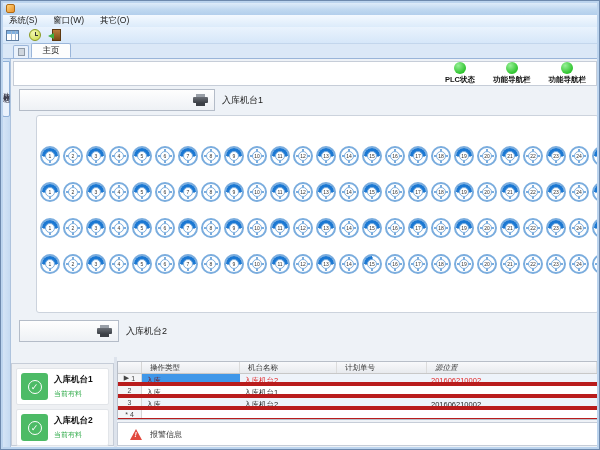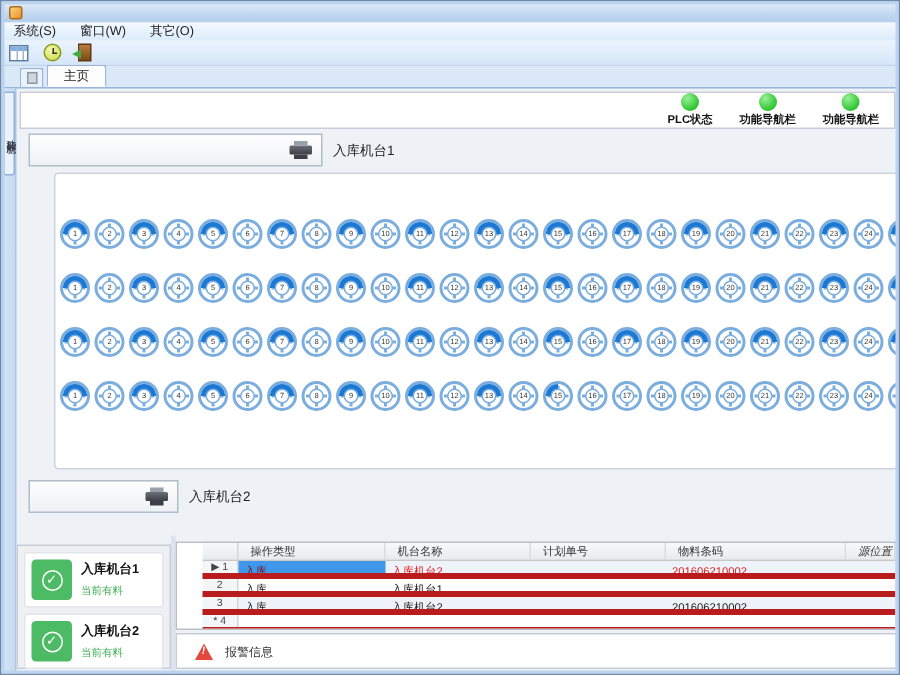--- a/index.html
+++ b/index.html
@@ -100,21 +100,21 @@
   .card .sq { width:27px; height:27px; border-radius:3px; background:#4dbb66;
     display:flex; align-items:center; justify-content:center; flex:0 0 27px; }
   .card .sq s { width:14px; height:14px; border:1.5px solid #fff; border-radius:50%; text-decoration:none;
     color:#fff; font-size:9px; display:flex; align-items:center; justify-content:center; }
   .card .txt b { display:block; font-size:8.5px; color:#111; }
   .card .txt em { display:block; font-style:normal; font-size:7px; color:#3cb054; margin-top:3px; }
 
   
   .splitter { position:absolute; left:113px; top:356px; bottom:0; width:3px; background:#dde3ec; }
   .task-table { position:absolute; left:116px; top:360px; right:1px; height:59px; background:#fff;
-    border:1px solid #b8bec8; overflow:hidden; font-size:7.5px;padding-left:17px; }
+    border:1px solid #b8bec8; overflow:hidden; font-size:7.5px; }
   .t-head { display:flex; height:12px; background:linear-gradient(#f8f9fb,#e8eaee);
     border-bottom:1px solid #c8c8c8; color:#333; }
   .t-head .gc { width:24px; border-right:1px solid #d5d5d5; }
   .t-head .c { border-right:1px solid #dcdcdc; padding:1px 0 0 8px; white-space:nowrap; overflow:hidden; }
   .t-row { display:flex; height:12px; border-bottom:4px solid #b91c1c; color:#222; }
   .t-row:nth-child(odd) { background:#eef3fa; }
   .t-row .gc { width:24px; border-right:1px solid #d5d5d5; background:#f4f5f7; color:#444;
     display:flex; align-items:center; justify-content:center; gap:2px; font-size:7px; }
   .t-row .c { padding:1.5px 0 0 4px; white-space:nowrap; overflow:hidden; }
   .c.w0{width:98px;} .c.w1{width:97px;} .c.w2{width:90px;} .c.w3{width:120px;} .c.w4{flex:1;font-style:italic;}
@@ -771,21 +771,20 @@
 </div>
 
 <div class="splitter"></div>
 
 <div class="task-table">
   <div class="t-head">
       <div class="gc"></div>
       <div class="c w0">操作类型</div>
       <div class="c w1">机台名称</div>
       <div class="c w2">计划单号</div>
-      <div class="c w3">物料条码</div>
       <div class="c w4">源位置</div>
     </div>
   <div class="t-body">
       <div class="t-row red">
         <div class="gc">
           <span>▶</span>
           <span>1</span>
         </div>
         <div class="c w0 sel">入库</div>
         <div class="c w1">入库机台2</div>

